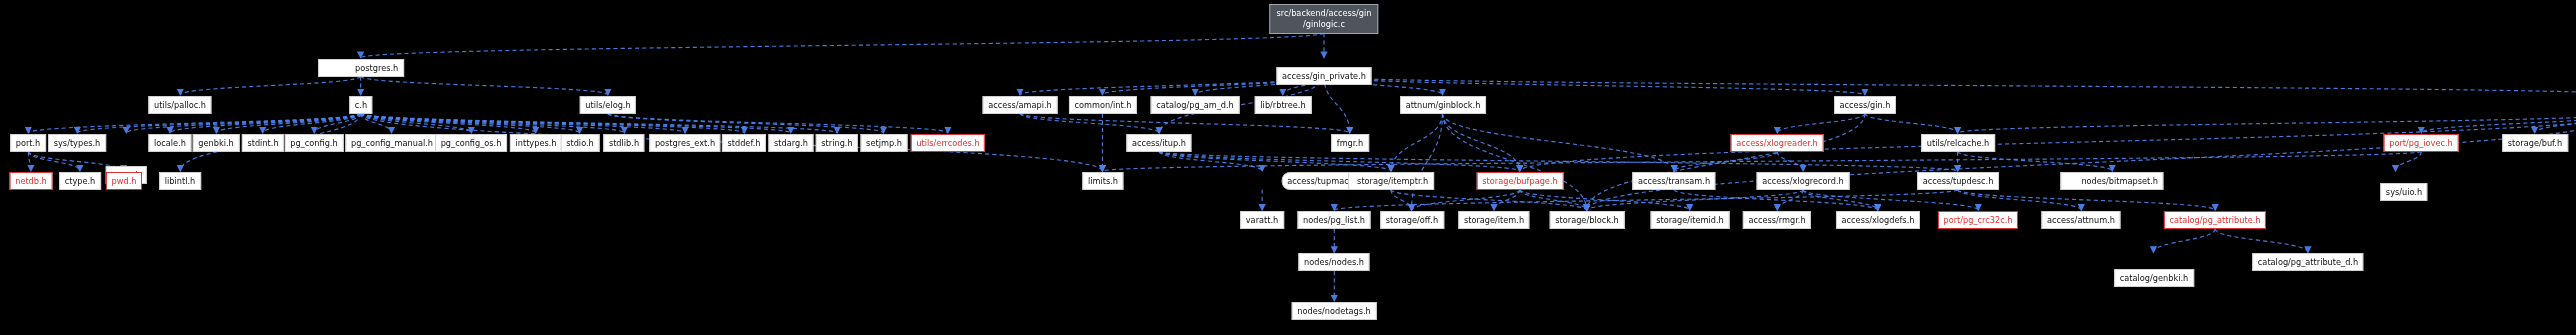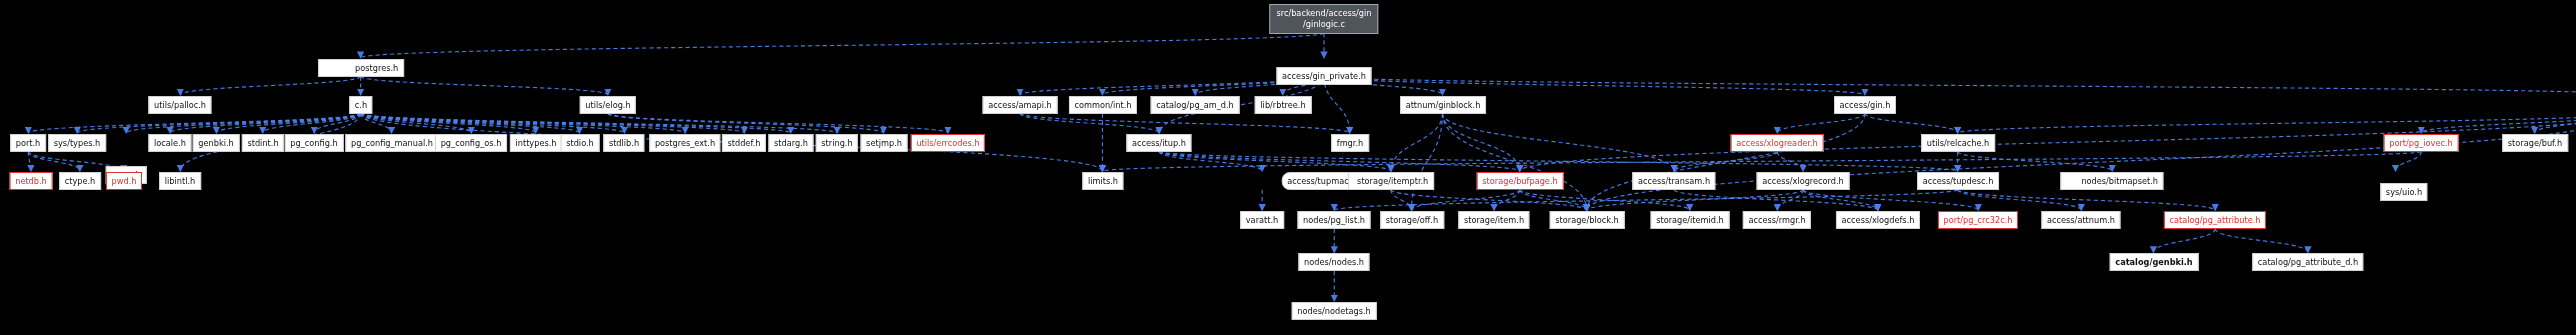--- a/index.html
+++ b/index.html
@@ -196,18 +196,18 @@
       <div class="node" style="left: 1412px; top: 211px;">storage/off.h</div>
       <div class="node" style="left: 1494px; top: 211px;">storage/item.h</div>
       <div class="node" style="left: 1587px; top: 211px;">storage/block.h</div>
       <div class="node" style="left: 1690px; top: 211px;">storage/itemid.h</div>
       <div class="node" style="left: 1777px; top: 211px;">access/rmgr.h</div>
       <div class="node" style="left: 1878px; top: 211px;">access/xlogdefs.h</div>
       <div class="node truncated" style="left: 1978px; top: 211px;">port/pg_crc32c.h</div>
       <div class="node" style="left: 2081px; top: 211px;">access/attnum.h</div>
       <div class="node truncated" style="left: 2215px; top: 211px;">catalog/pg_attribute.h</div>
       <div class="node" style="left: 1334px; top: 253px;">nodes/nodes.h</div>
-      <div class="node" style="left: 2154px; top: 253px; font-weight: bold;">catalog/genbki.h</div>
+      <div class="node" style="left: 2154px; top: 269px;">catalog/genbki.h</div>
       <div class="node" style="left: 2308px; top: 253px;">catalog/pg_attribute_d.h</div>
       <div class="node" style="left: 1334px; top: 302px;">nodes/nodetags.h</div>
     </div>
 </div>
 
 
 </body></html>

